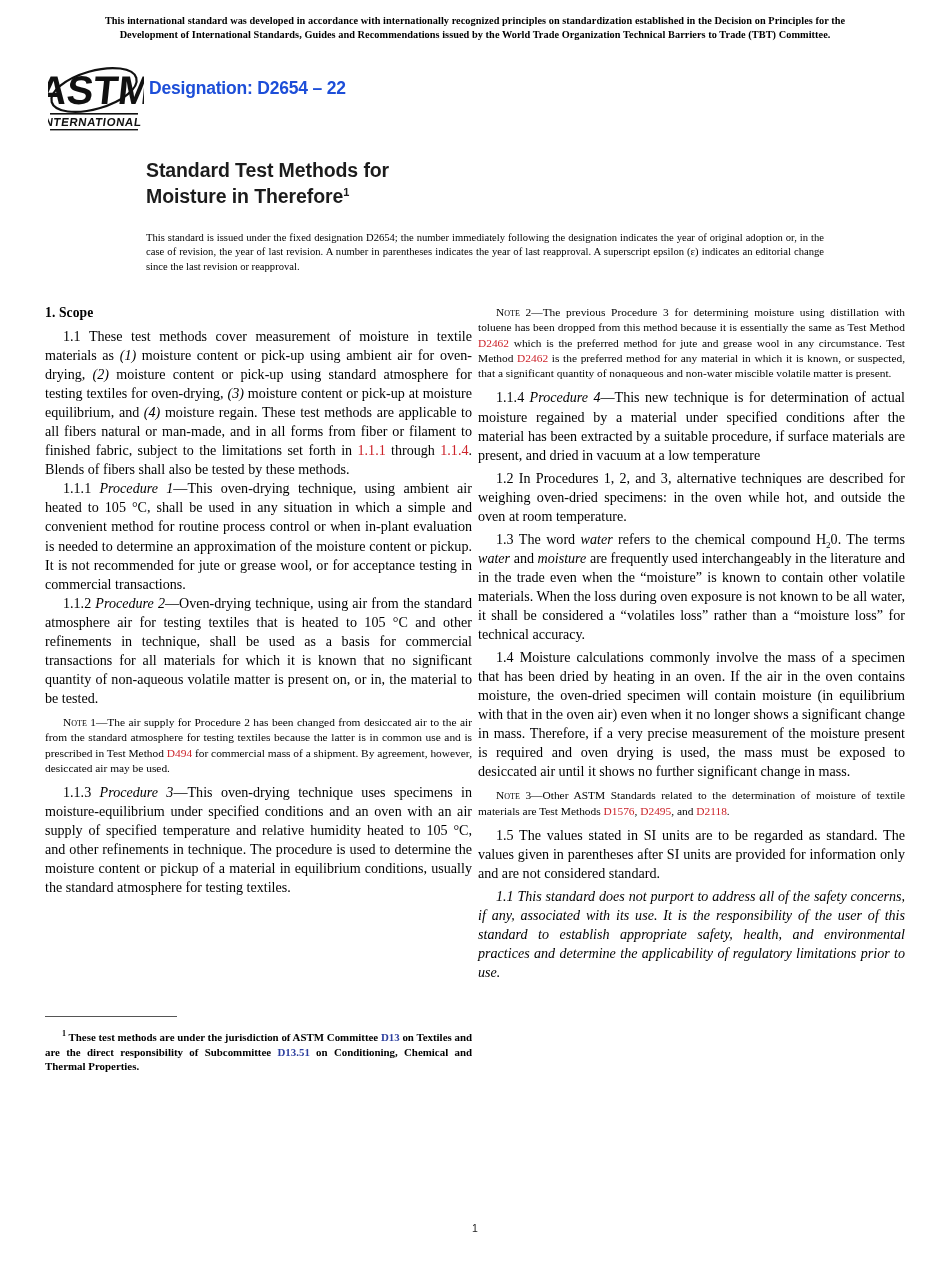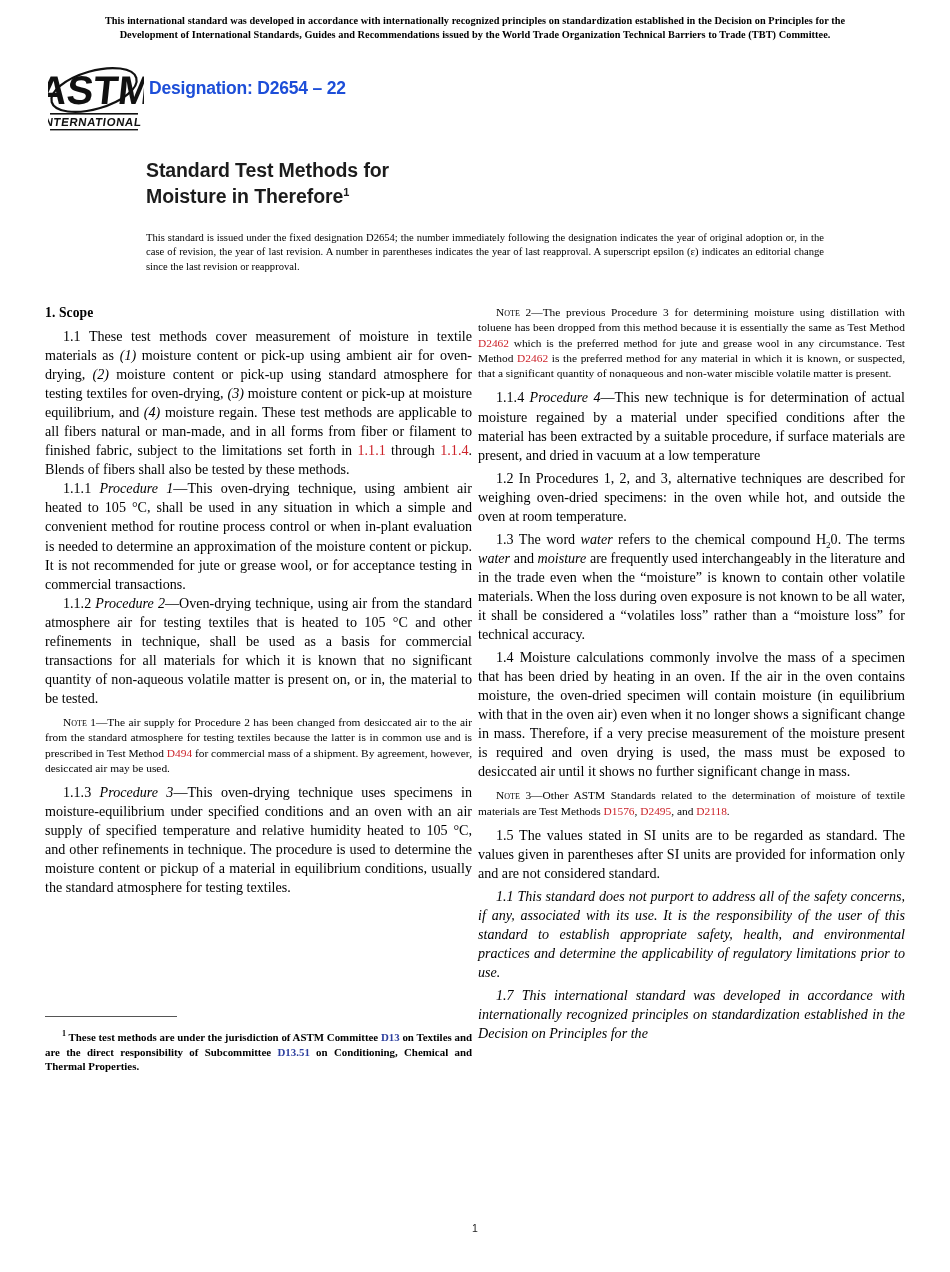--- a/index.html
+++ b/index.html
@@ -162,21 +162,20 @@
     <p class="b"><span>1.4</span> <span>Moisture calculations commonly involve the mass of a specimen that has been dried by heating in an oven. If the air in the oven contains moisture, the oven-dried specimen will contain moisture (in equilibrium with that in the oven air) even when it no longer shows a significant change in mass. Therefore, if a very precise measurement of the moisture present is required and oven drying is used, the mass must be exposed to desiccated air until it shows no further significant change in mass.</span></p>
 
     <p class="note"><span class="sc">Note</span><span> 3</span><span>—Other ASTM Standards related to the determination of moisture of textile materials are Test Methods </span><span class="lnk">D1576</span><span>, </span><span class="lnk">D2495</span><span>, and </span><span class="lnk">D2118</span><span>.</span></p>
 
     <p class="b"><span>1.5</span> <span>The values stated in SI units are to be regarded as standard. The values given in parentheses after SI units are provided for information only and are not considered standard.</span></p>
 
     <div class="gap"></div>
     <p class="b ital"><span>1.1</span> <span>This standard does not purport to address all of the safety concerns, if any, associated with its use. It is the responsibility of the user of this standard to establish appropriate safety, health, and environmental practices and determine the applicability of regulatory limitations prior to use.</span></p>
 
     <div class="gap"></div>
-    <p class="b ital"><span>1.7</span> <span>This international standard was developed in accordance with internationally recognized principles on standardization established in the Decision on Principles for the</span></p>
   </div>
 
   <div class="fnrule"></div>
   <div class="footnote">
     <p><sup>1</sup><span> These test methods are under the jurisdiction of ASTM Committee </span><span class="lnkb">D13</span><span> on Textiles and are the direct responsibility of Subcommittee </span><span class="lnkb">D13.51</span><span> on Conditioning, Chemical and Thermal Properties.</span></p>
   </div>
 
   <div class="pageno">1</div>
 
 </div>

